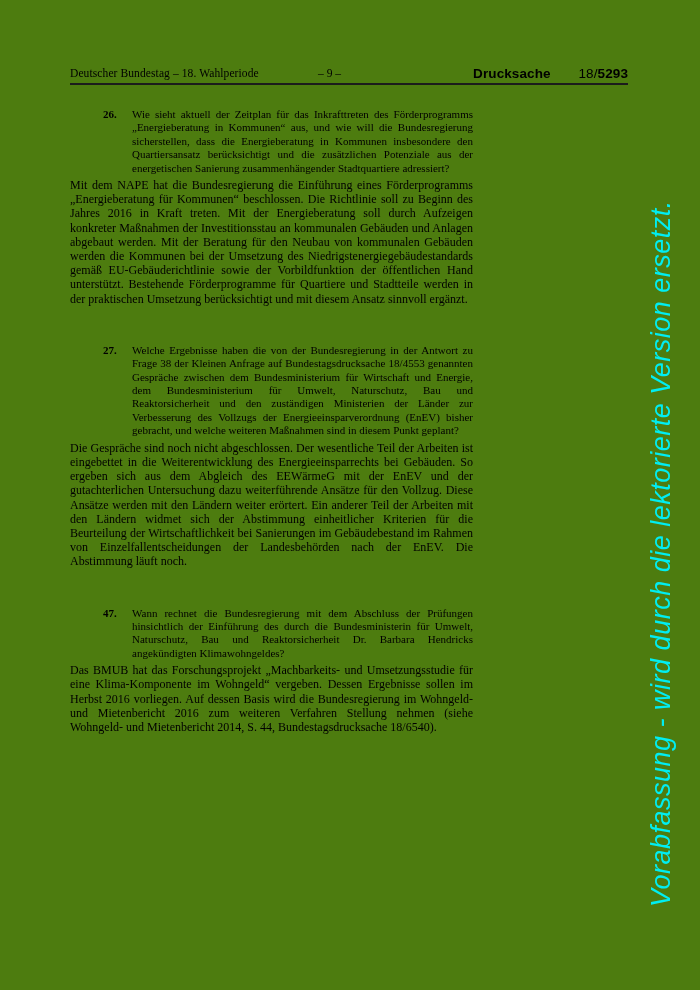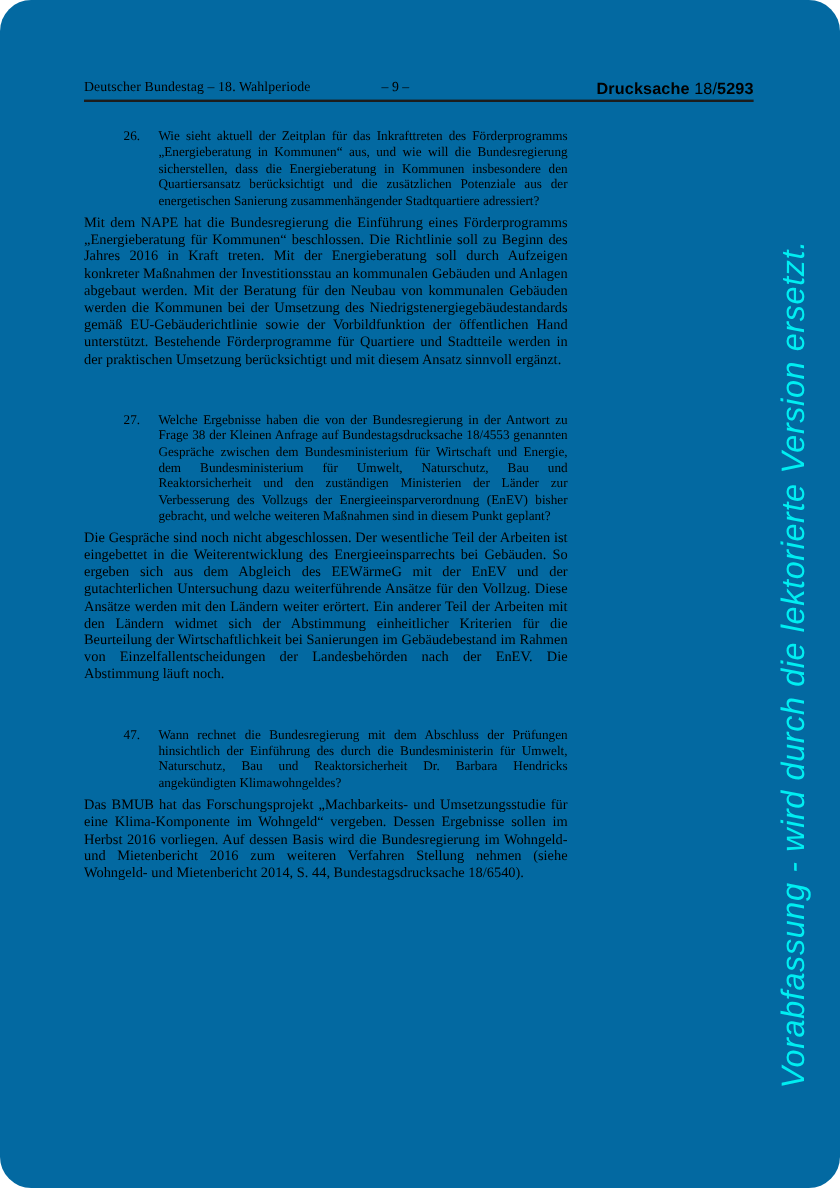--- a/index.html
+++ b/index.html
@@ -6,22 +6,21 @@
   body {
     width: 700px; height: 990px;
     background: #ffffff;
     font-family: "Liberation Serif", serif;
     color: #000;
     position: relative;
     overflow: hidden;
   }
   .page {
     position: absolute; inset: 0;
-    background: #0369a1;
-    border-radius: 26px;
+    background: #4d7c0f;
   }
 
   
   .doc-header {
     position: absolute;
     left: 70px; top: 62px;
     width: 558px; height: 21px;
     border-bottom: 2px solid #1c1c1c;
   }
   .h-left {
@@ -34,40 +33,41 @@
     position: absolute; left: 248px; bottom: 3px;
     font: 11.5px/13px "Liberation Serif", serif;
     white-space: nowrap;
   }
   .h-right {
     position: absolute; right: 0; bottom: 2px;
     font: bold 13.5px/15px "Liberation Sans", sans-serif;
     letter-spacing: 0.1px;
     white-space: nowrap;
   }
-  .h-right .num-prefix { font-weight: 400; }
+  .h-right .num-prefix { font-weight: 400; margin-left: 24px; }
 
   
   .content {
     position: absolute;
     left: 70px; top: 108px;
     width: 403px;
   }
   .qa + .qa { margin-top: 38px; }
   .question {
     position: relative;
     margin-left: 62px;
     font: 11px/13.4px "Liberation Serif", serif;
     text-align: justify;
     hyphens: auto;
   }
   .qnum {
     position: absolute;
     left: -29px; top: 0;
     text-align: left;
+    font-weight: bold;
   }
   .answer {
     margin: 3px 0 0 0;
     font: 12px/14.2px "Liberation Serif", serif;
     text-align: justify;
     hyphens: auto;
   }
 
   
   .watermark {

